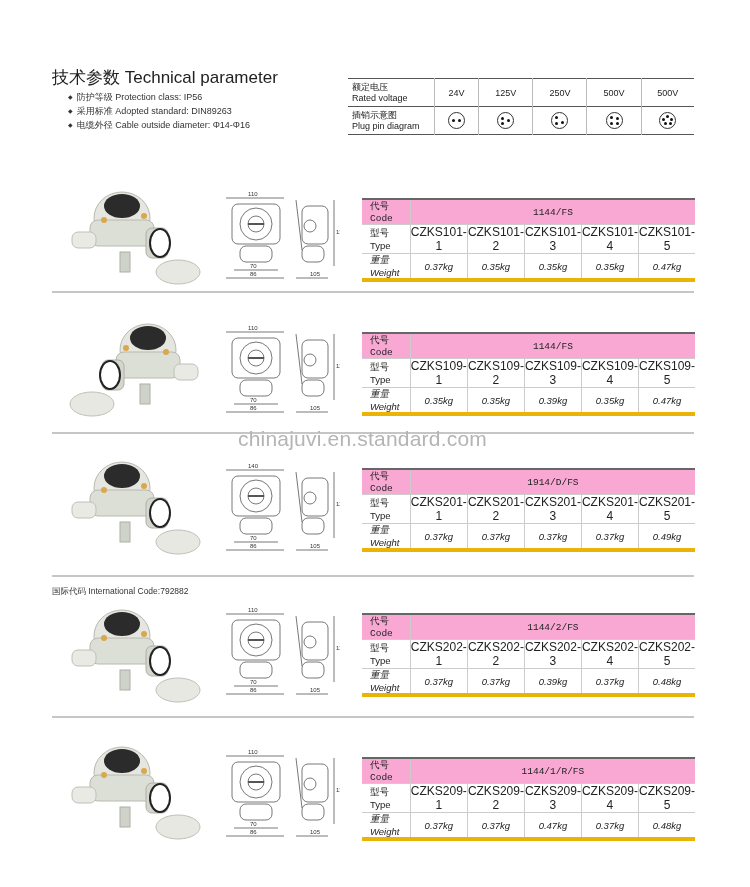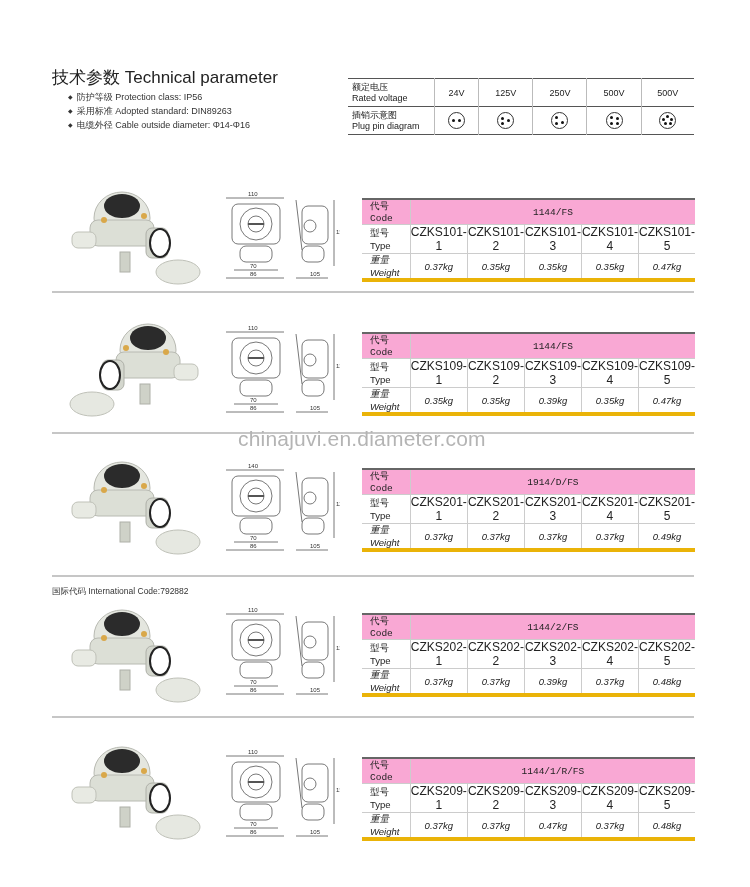--- a/index.html
+++ b/index.html
@@ -162,21 +162,21 @@
           <td>0.35kg</td>
           <td>0.35kg</td>
           <td>0.39kg</td>
           <td>0.35kg</td>
           <td>0.47kg</td>
         </tr>
   </tbody>
     </table>
 </div>
 <div class="divider" style="top:432px"></div>
-<div class="watermark">chinajuvi.en.diameter.com</div>
+<div class="watermark">chinajuvi.en.standard.com</div>
 
 <div>
   <svg class="product" style="left:60px;top:450px" viewBox="0 0 150 105">
       <use href="#prod"></use>
     </svg>
   <svg class="drawing" style="left:218px;top:462px" viewBox="0 0 122 92">
       <use href="#draw"></use>
     <text x="30" y="6" font-size="6" fill="#333">140</text>
     <text x="32" y="78" font-size="6" fill="#333">70</text>
     <text x="32" y="86" font-size="6" fill="#333">86</text>

